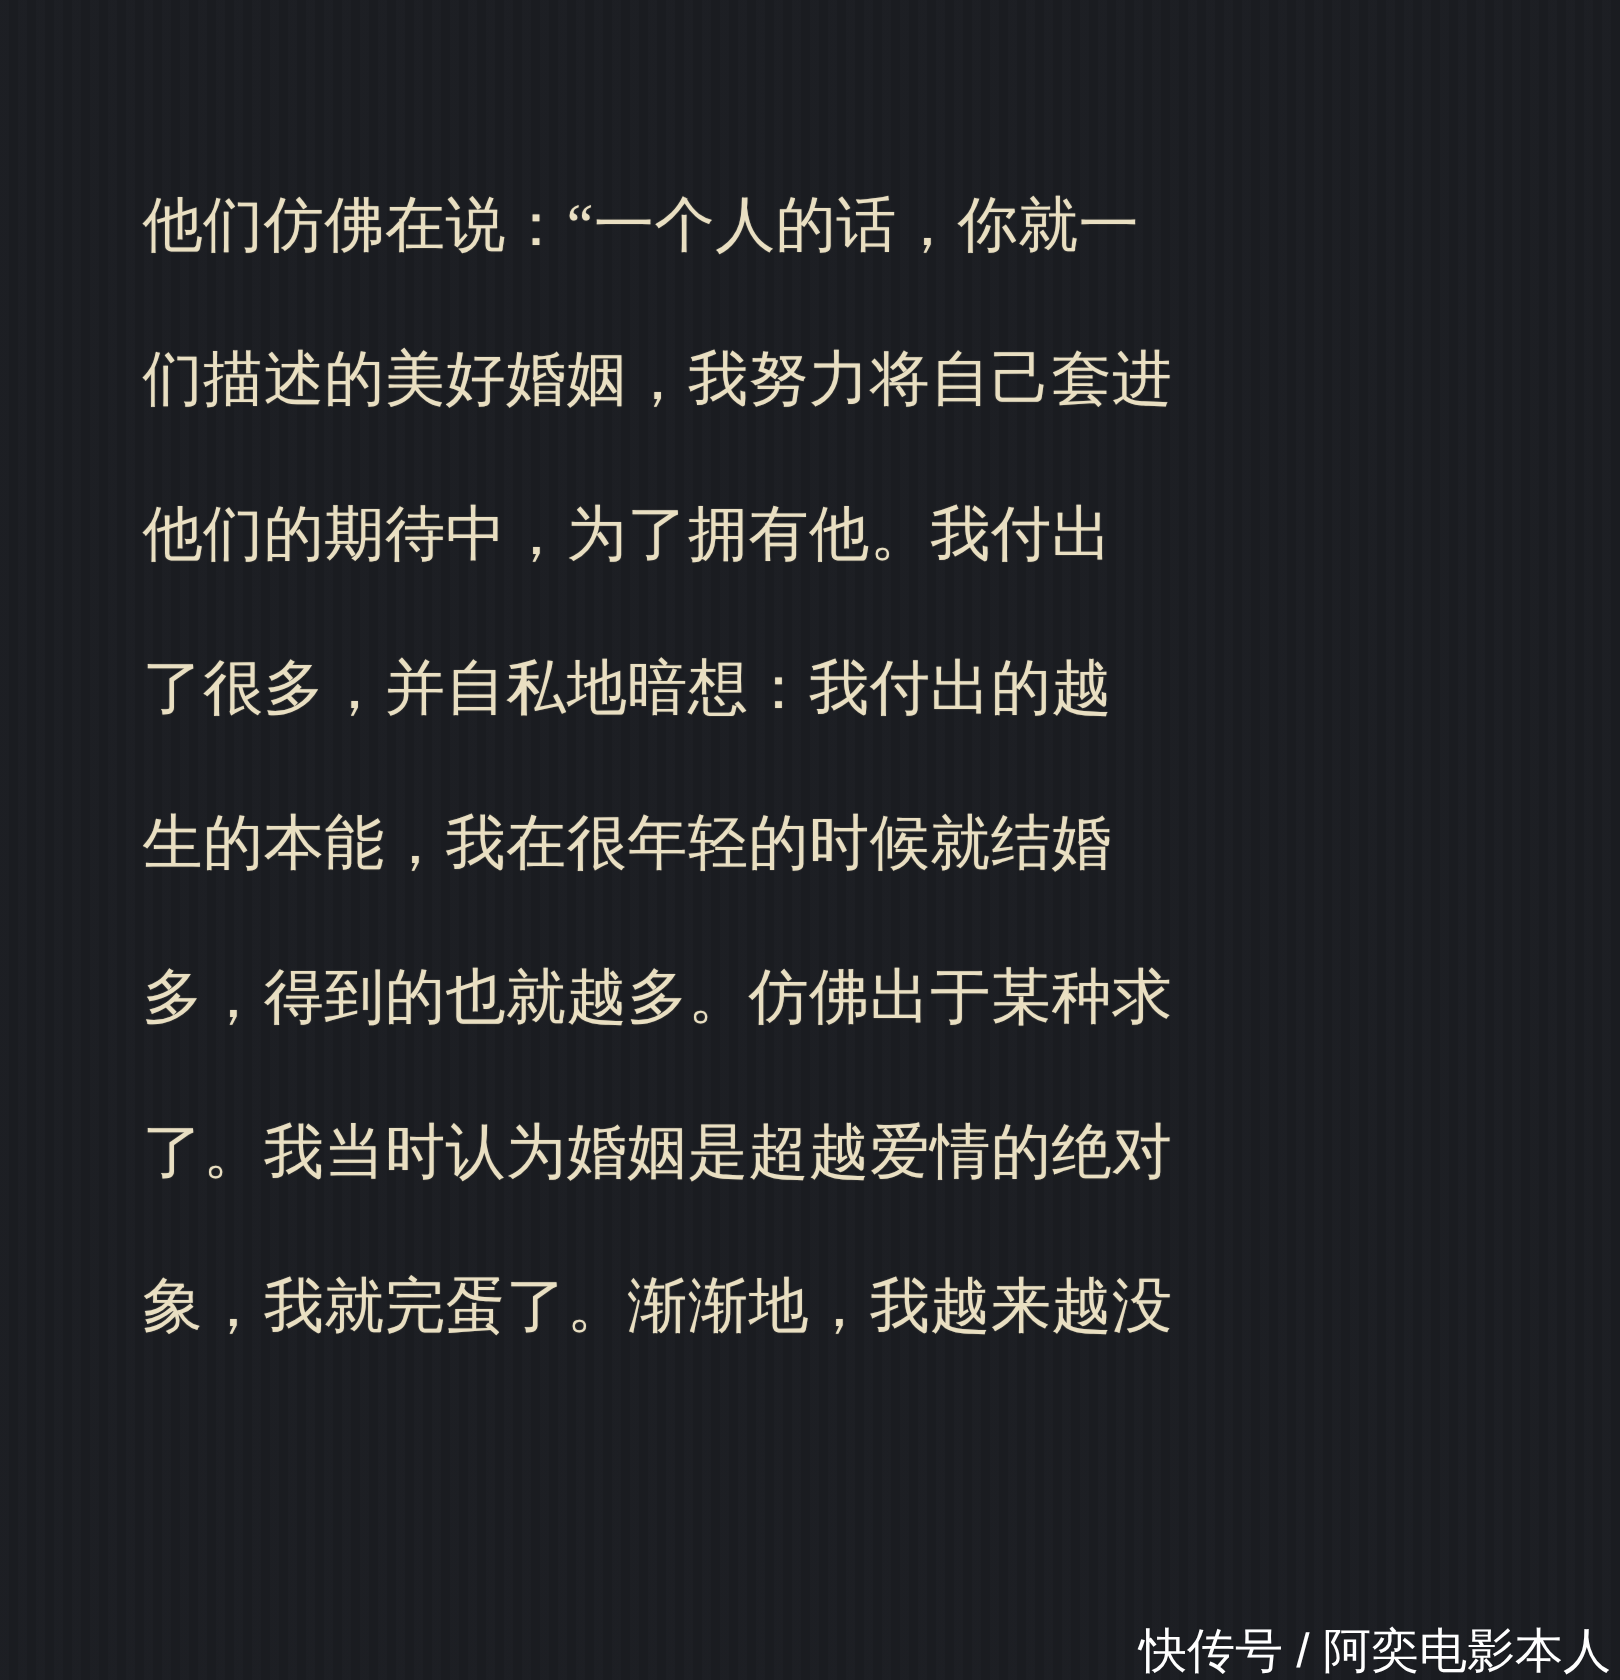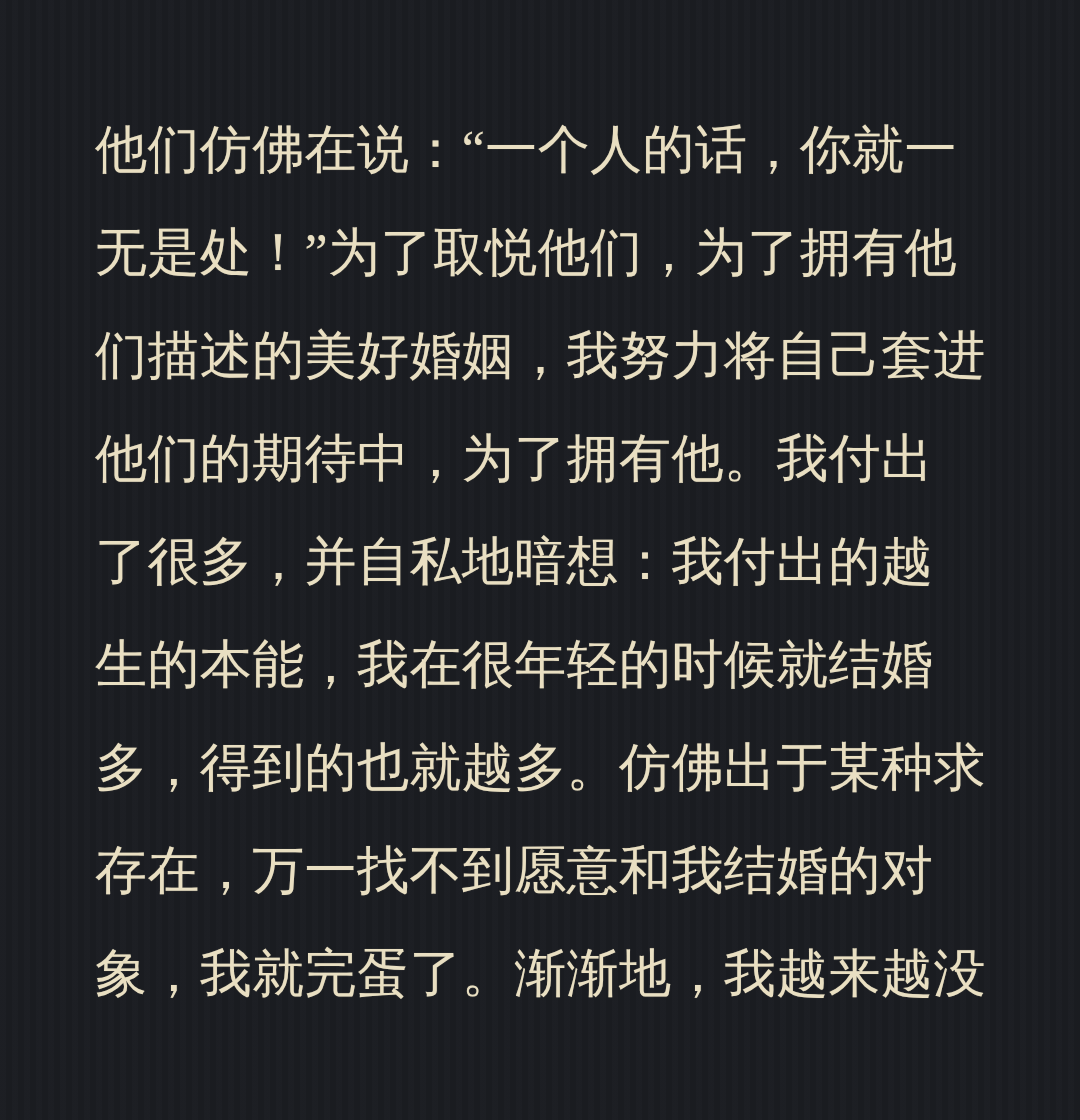--- a/index.html
+++ b/index.html
@@ -40,21 +40,21 @@
     pointer-events: none;
   }
   .article {
     position: absolute;
     left: 95px;
     top: 98px;
     width: 920px;
   }
   .line {
     font-family: "Liberation Serif", "DejaVu Serif", serif;
-    font-size: 52px;
+    font-size: 40px;
     line-height: 103px;
     letter-spacing: 0.4px;
     color: var(--text);
     white-space: nowrap;
     text-shadow: 0 0 1px rgba(233, 223, 194, 0.45);
   }
   .watermark {
     position: absolute;
     right: 6px;
     bottom: 2px;
@@ -65,22 +65,22 @@
     white-space: nowrap;
     z-index: 5;
   }
 </style>
 </head>
 <body>
 
 <div class="screen">
   <div class="article">
     <div class="line">他们仿佛在说：“一个人的话，你就一</div>
-    <div class="line">无是处！”为了取悦他们，为了拥有他</div>
     <div class="line">们描述的美好婚姻，我努力将自己套进</div>
     <div class="line">他们的期待中，为了拥有他。我付出</div>
     <div class="line">了很多，并自私地暗想：我付出的越</div>
     <div class="line">生的本能，我在很年轻的时候就结婚</div>
     <div class="line">多，得到的也就越多。仿佛出于某种求</div>
-    <div class="line">存在，万一找不到愿意和我结婚的对</div>
+    <div class="line">了。我当时认为婚姻是超越爱情的绝对</div>
     <div class="line">象，我就完蛋了。渐渐地，我越来越没</div>
   </div>
+  <div class="watermark">快传号 / 阿奕电影本人</div>
 </div>
 
 </body></html>

